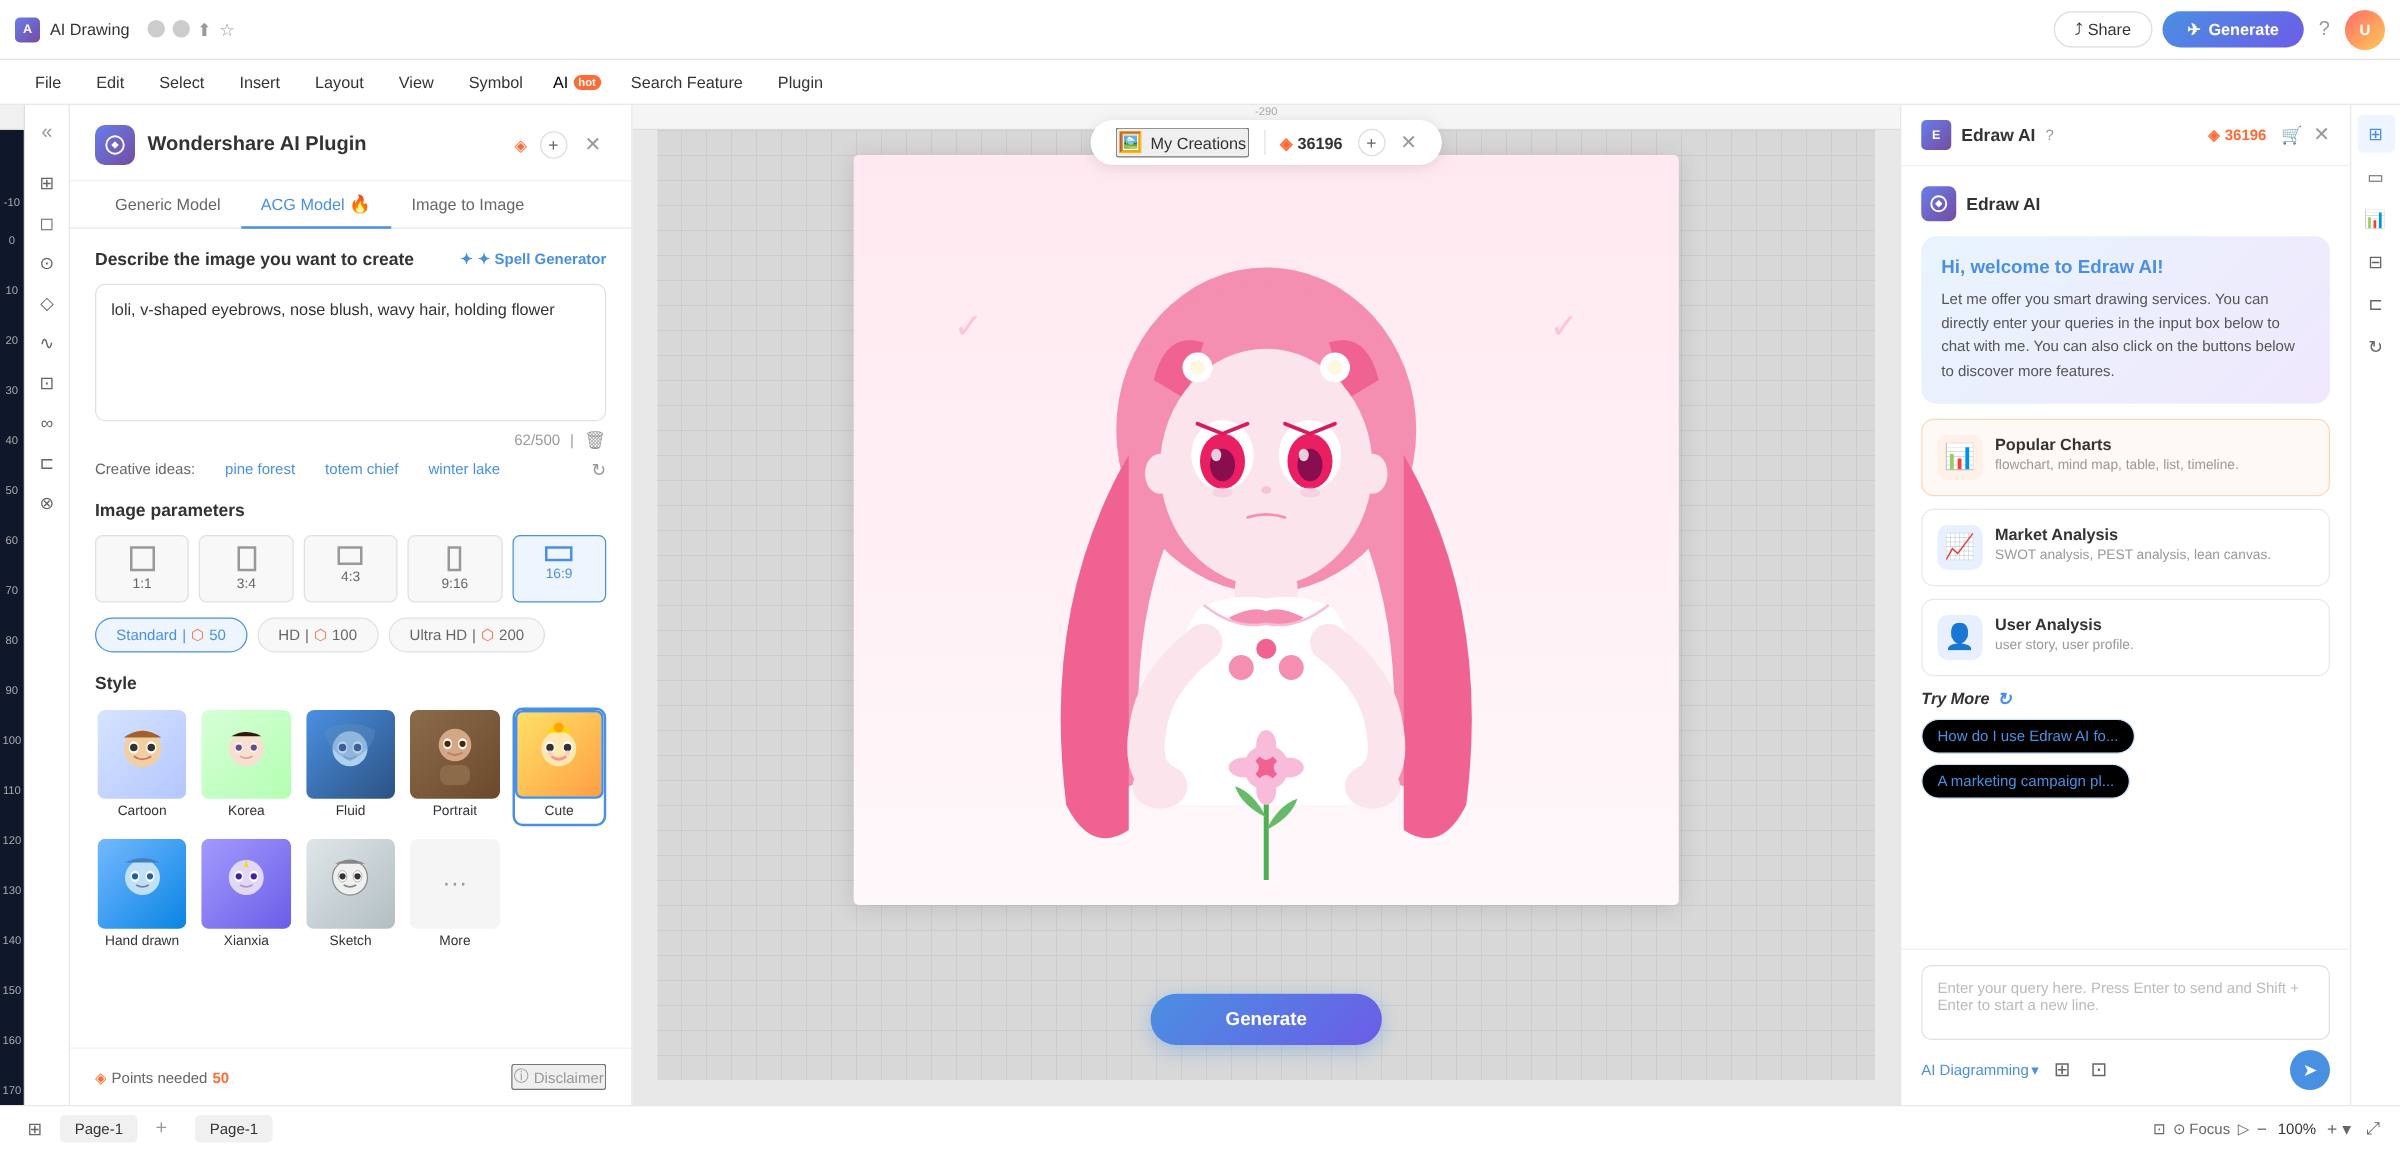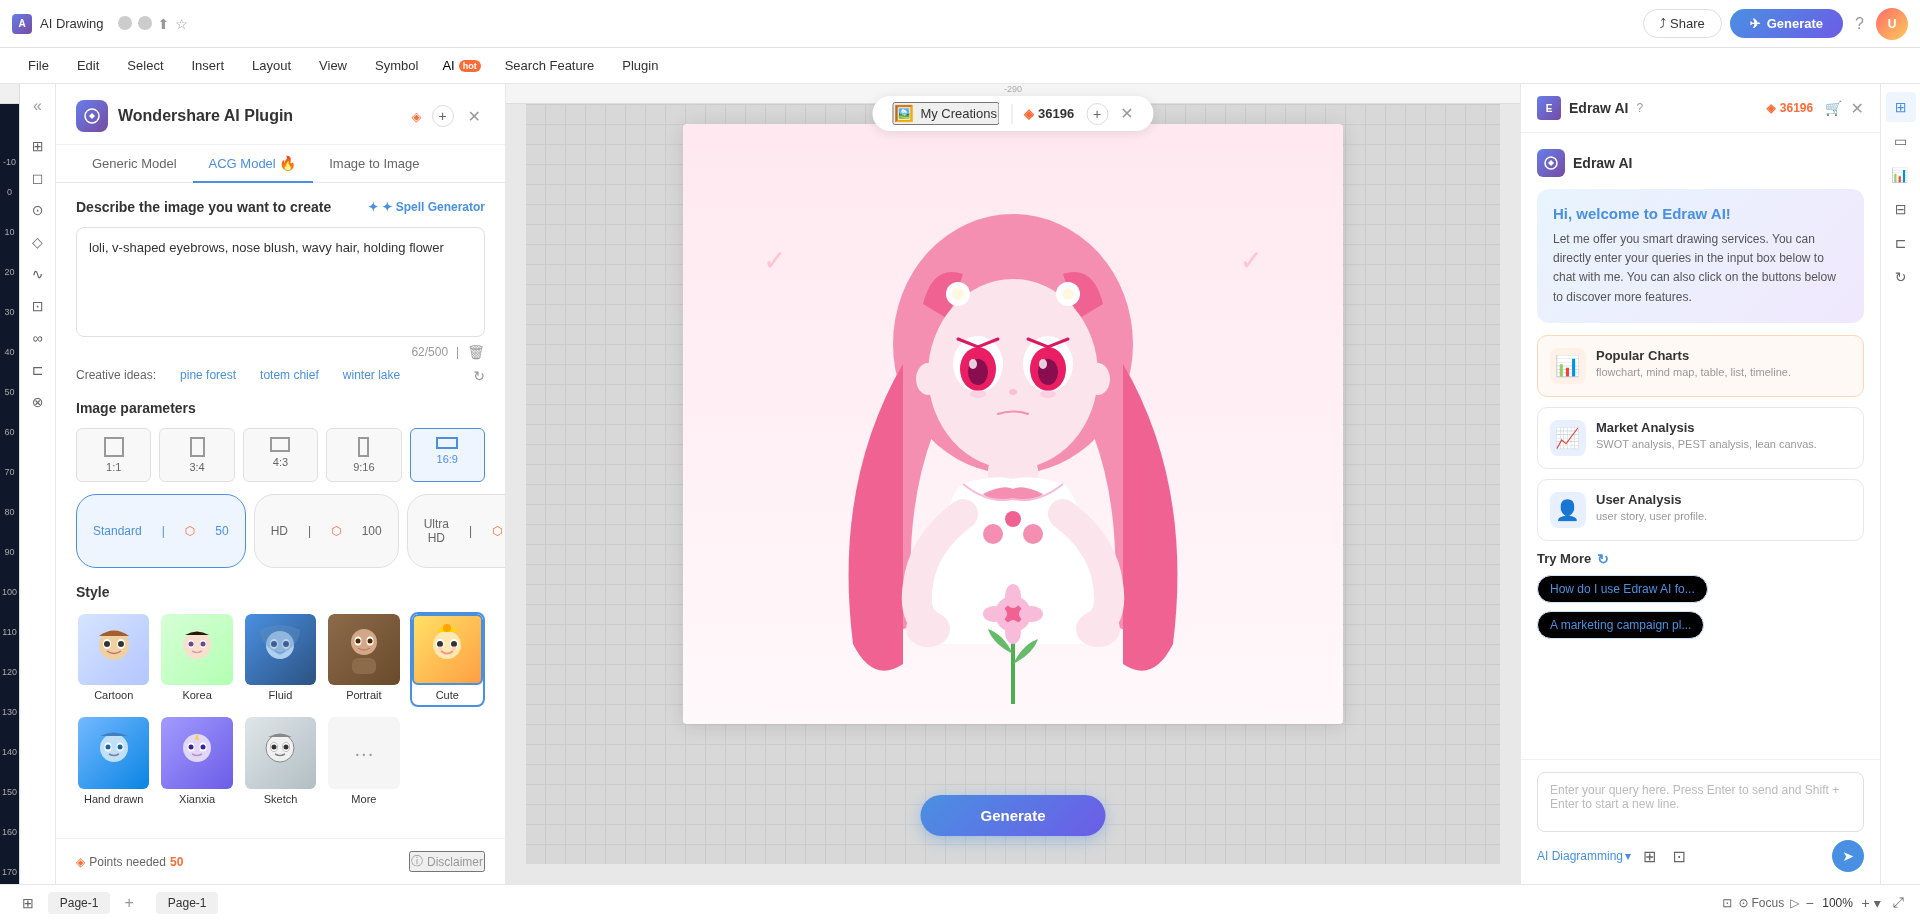--- a/index.html
+++ b/index.html
@@ -55,21 +55,21 @@
     .idea-tag { font-size: 12px; color: #4a90e2; cursor: pointer; }
     .refresh-btn { color: #999; cursor: pointer; font-size: 14px; margin-left: auto; }
 
     
     .params-section { margin-bottom: 16px; }
     .ratio-grid { display: grid; grid-template-columns: repeat(5, 1fr); gap: 8px; margin-bottom: 12px; }
     .ratio-btn { border: 1px solid #e0e0e0; background: #f8f8f8; border-radius: 6px; padding: 8px 4px; display: flex; flex-direction: column; align-items: center; gap: 4px; cursor: pointer; font-size: 11px; color: #666; }
     .ratio-btn.active { border-color: #4a90e2; background: #eff5ff; color: #4a90e2; }
 
     .quality-btns { display: flex; gap: 8px; margin-bottom: 16px; }
-    .quality-btn { border: 1px solid #e0e0e0; background: #f8f8f8; border-radius: 20px; padding: 22px 16px; font-size: 12px; color: #666; cursor: pointer; display: flex; align-items: center; gap: 20px; }
+    .quality-btn { border: 1px solid #e0e0e0; background: #f8f8f8; border-radius: 20px; padding: 6px 16px; font-size: 12px; color: #666; cursor: pointer; display: flex; align-items: center; gap: 4px; }
     .quality-btn.active { border-color: #4a90e2; background: #eff5ff; color: #4a90e2; }
 
     
     .style-section { margin-bottom: 16px; }
     .style-grid { display: grid; grid-template-columns: repeat(5, 1fr); gap: 8px; }
     .style-card { border-radius: 8px; overflow: hidden; cursor: pointer; position: relative; border: 2px solid transparent; }
     .style-card.active { border-color: #4a90e2; }
     .style-thumb { width: 100%; aspect-ratio: 1; background: #ddd; border-radius: 6px; overflow: hidden; display: flex; align-items: center; justify-content: center; font-size: 24px; }
     .style-name { font-size: 11px; color: #333; text-align: center; padding: 4px 2px; }
     .style-more { display: flex; flex-direction: column; align-items: center; justify-content: center; background: #f5f5f5; aspect-ratio: 1; border-radius: 6px; font-size: 20px; color: #999; cursor: pointer; }
@@ -106,21 +106,21 @@
     .feature-card { border: 1px solid #e8e8e8; border-radius: 10px; padding: 12px; margin-bottom: 10px; display: flex; align-items: flex-start; gap: 10px; cursor: pointer; }
     .feature-card.highlighted { background: #fff9f5; border-color: #ffd6b8; }
     .feature-icon { width: 36px; height: 36px; border-radius: 8px; display: flex; align-items: center; justify-content: center; font-size: 18px; flex-shrink: 0; }
     .feature-icon.charts { background: #fff0e8; }
     .feature-icon.market { background: #e8f0ff; }
     .feature-icon.user { background: #e8f0ff; }
     .feature-info { flex: 1; }
     .feature-title { font-size: 13px; font-weight: 600; color: #333; margin-bottom: 3px; }
     .feature-desc { font-size: 11px; color: #999; }
 
-    .try-more { display: flex; align-items: center; gap: 6px; font-size: 13px; font-weight: 600; color: #333; margin: 8px 0 8px; }
+    .try-more { display: flex; align-items: center; gap: 6px; font-size: 13px; font-weight: 600; color: #333; margin: 8px 0 8px; font-style: italic; }
     .refresh-small { color: #4a90e2; cursor: pointer; font-size: 14px; }
     .suggestion-pills { display: flex; gap: 8px; flex-wrap: wrap; margin-bottom: 12px; }
     .pill { background: #000000; color: #4a90e2; border-radius: 16px; padding: 6px 12px; font-size: 12px; cursor: pointer; border: 1px solid #d0e4ff; }
 
     
     .edraw-input-area { padding: 12px 16px; border-top: 1px solid #f0f0f0; }
     .edraw-input-box { border: 1px solid #e0e0e0; border-radius: 8px; padding: 10px 12px; font-size: 12px; color: #999; min-height: 60px; display: flex; align-items: flex-start; cursor: text; }
     .edraw-toolbar { display: flex; align-items: center; gap: 8px; margin-top: 8px; }
     .ai-diag-btn { background: none; border: none; font-size: 12px; color: #4a90e2; cursor: pointer; display: flex; align-items: center; gap: 2px; }
     .tool-icon-btn { background: none; border: none; color: #666; font-size: 16px; cursor: pointer; padding: 4px; }

